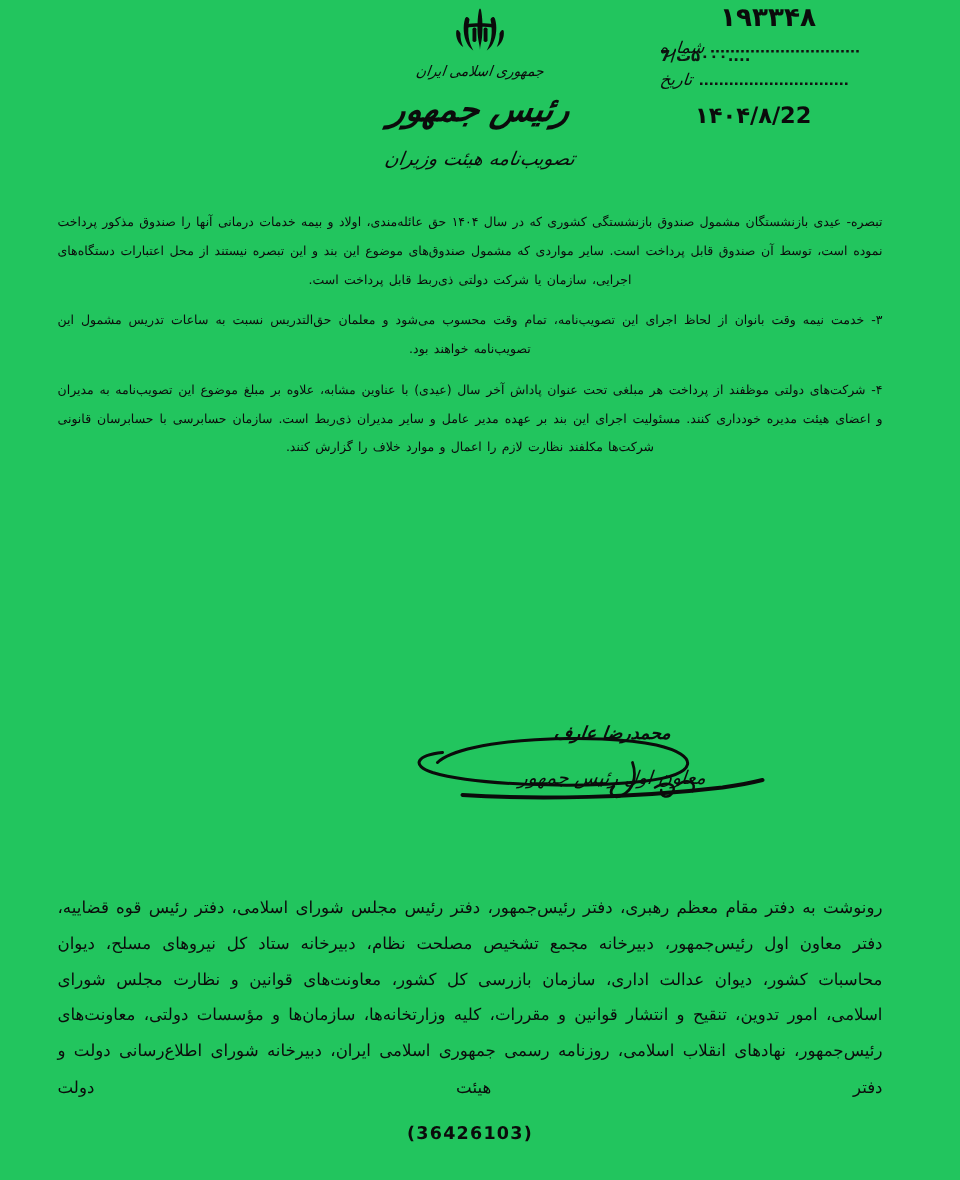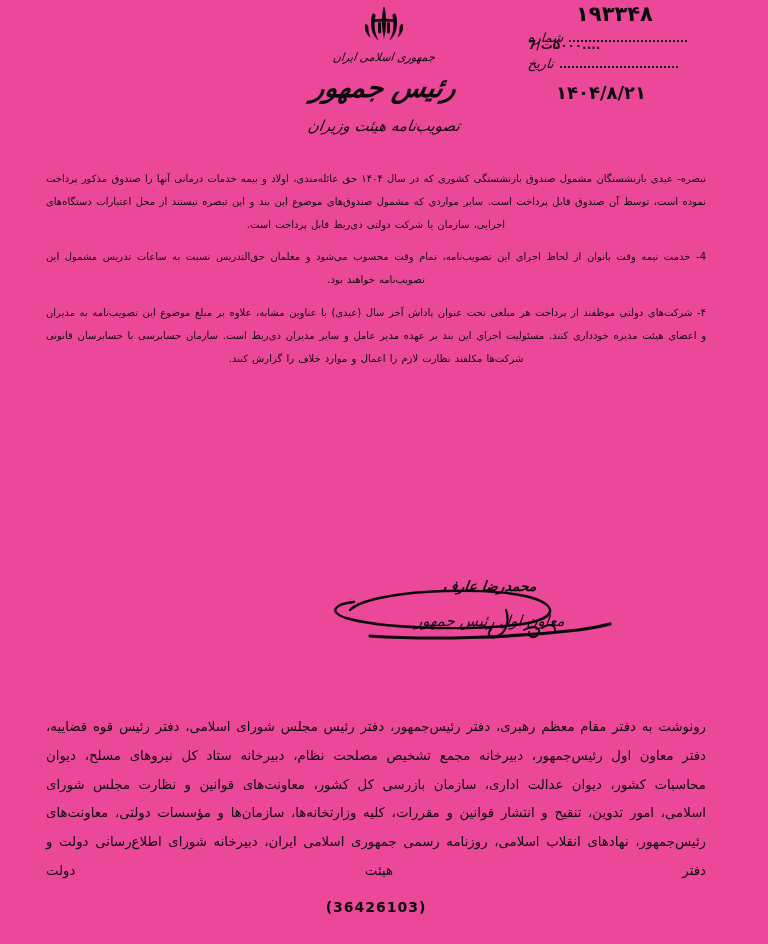--- a/index.html
+++ b/index.html
@@ -14,21 +14,21 @@
     position: relative;
     overflow: hidden;
     font-family: "DejaVu Sans", "Liberation Sans", sans-serif;
     color: #0b0b0b;
     direction: rtl;
   }
 
   .page {
     position: absolute;
     inset: 0;
-    background: #ec4899;
+    background: #22c55e;
   }
 
   
   .header {
     position: relative;
     height: 150px;
   }
 
   .stamp-block {
     position: absolute;
@@ -225,21 +225,21 @@
         <span class="stamp-label">شماره</span>
         <span class="dotleader"></span>
       </div>
 
       <div class="stamp-row">
         <span class="stamp-label">تاریخ</span>
         <span class="dotleader"></span>
       </div>
 
       <div class="partial-stamp">....۵۰۰۰ت/7</div>
-      <div class="docdate">۱۴۰۴/۸/۲۱</div>
+      <div class="docdate">۱۴۰۴/۸/22</div>
     </div>
 
     <div class="crest-wrap">
       <span>
         <svg class="crest" width="52" height="46" viewBox="0 0 52 46" aria-hidden="true">
           <g fill="#0b0b0b">
             <path d="M25.2 4 C24.0 10, 23.6 18, 24.4 26 C24.8 30, 26.0 33, 26.0 36 C26.0 33, 27.2 30, 27.6 26 C28.4 18, 28.0 10, 26.8 4 C26.4 2.4, 25.6 2.4, 25.2 4 Z"></path>
             <path d="M14.0 11 C12.2 17, 12.6 25, 15.8 31 C17.2 33.6, 19.0 35.4, 20.6 36.3 C19.0 33.5, 17.6 30.0, 17.0 26.0 C16.3 21.2, 16.6 16.0, 17.6 11.6 C17.0 9.6, 14.9 8.6, 14.0 11 Z"></path>
             <path d="M38.0 11 C39.8 17, 39.4 25, 36.2 31 C34.8 33.6, 33.0 35.4, 31.4 36.3 C33.0 33.5, 34.4 30.0, 35.0 26.0 C35.7 21.2, 35.4 16.0, 34.4 11.6 C35.0 9.6, 37.1 8.6, 38.0 11 Z"></path>
             <path d="M7.0 21 C6.4 26, 8.6 31, 12.6 33.6 C11.0 30.4, 10.2 26.6, 10.4 22.8 C9.6 20.6, 7.6 18.8, 7.0 21 Z"></path>
@@ -251,21 +251,21 @@
         </svg>
       </span>
       <div class="country-line">جمهوری اسلامی ایران</div>
       <div class="office-line">رئیس جمهور</div>
       <div class="doctype-line">تصویب‌نامه هیئت وزیران</div>
     </div>
   </div>
 
   <div class="body-area">
     <p class="para">تبصره- عیدی بازنشستگان مشمول صندوق بازنشستگی کشوری که در سال ۱۴۰۴ حق عائله‌مندی، اولاد و بیمه خدمات درمانی آنها را صندوق مذکور پرداخت نموده است، توسط آن صندوق قابل پرداخت است. سایر مواردی که مشمول صندوق‌های موضوع این بند و این تبصره نیستند از محل اعتبارات دستگاه‌های اجرایی، سازمان یا شرکت دولتی ذی‌ربط قابل پرداخت است.</p>
-    <p class="para">4-  خدمت نیمه وقت بانوان از لحاظ اجرای این تصویب‌نامه، تمام وقت محسوب می‌شود و معلمان حق‌التدریس نسبت به ساعات تدریس مشمول این تصویب‌نامه خواهند بود.</p>
+    <p class="para">۳-  خدمت نیمه وقت بانوان از لحاظ اجرای این تصویب‌نامه، تمام وقت محسوب می‌شود و معلمان حق‌التدریس نسبت به ساعات تدریس مشمول این تصویب‌نامه خواهند بود.</p>
     <p class="para">۴- شرکت‌های دولتی موظفند از پرداخت هر مبلغی تحت عنوان پاداش آخر سال (عیدی) با عناوین مشابه، علاوه بر مبلغ موضوع این تصویب‌نامه به مدیران و اعضای هیئت مدیره خودداری کنند. مسئولیت اجرای این بند بر عهده مدیر عامل و سایر مدیران ذی‌ربط است. سازمان حسابرسی با حسابرسان قانونی شرکت‌ها مکلفند نظارت لازم را اعمال و موارد خلاف را گزارش کنند.</p>
   </div>
 
   <div class="sig-area">
     <div class="sig-box">
       <div class="sig-name">محمدرضا عارف</div>
       <div class="sig-title">معاون اول رئیس جمهور</div>
       <span>
         <svg class="sig-scribble" viewBox="0 0 360 76" aria-hidden="true">
           <g fill="none" stroke="#0b0b0b" stroke-linecap="round" stroke-linejoin="round">

